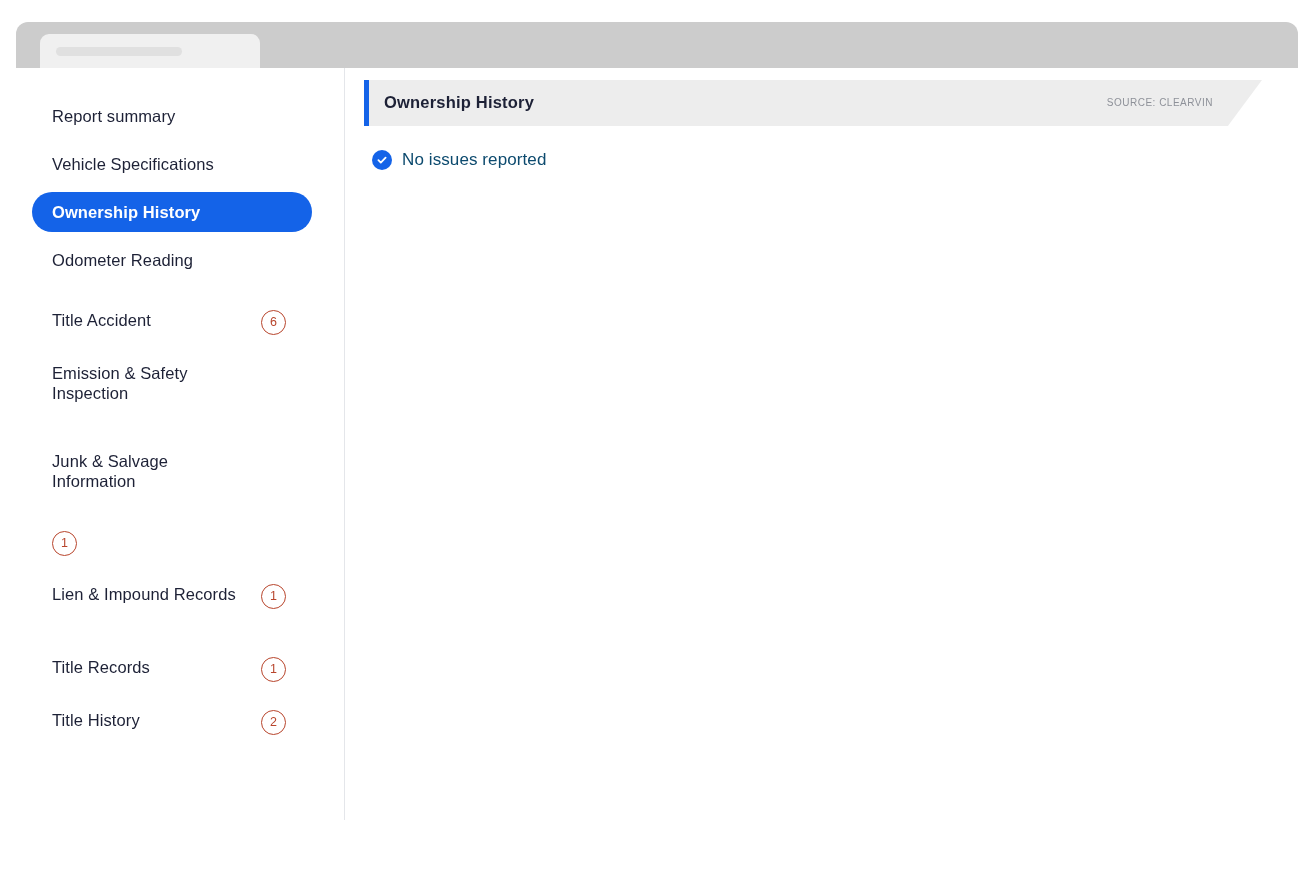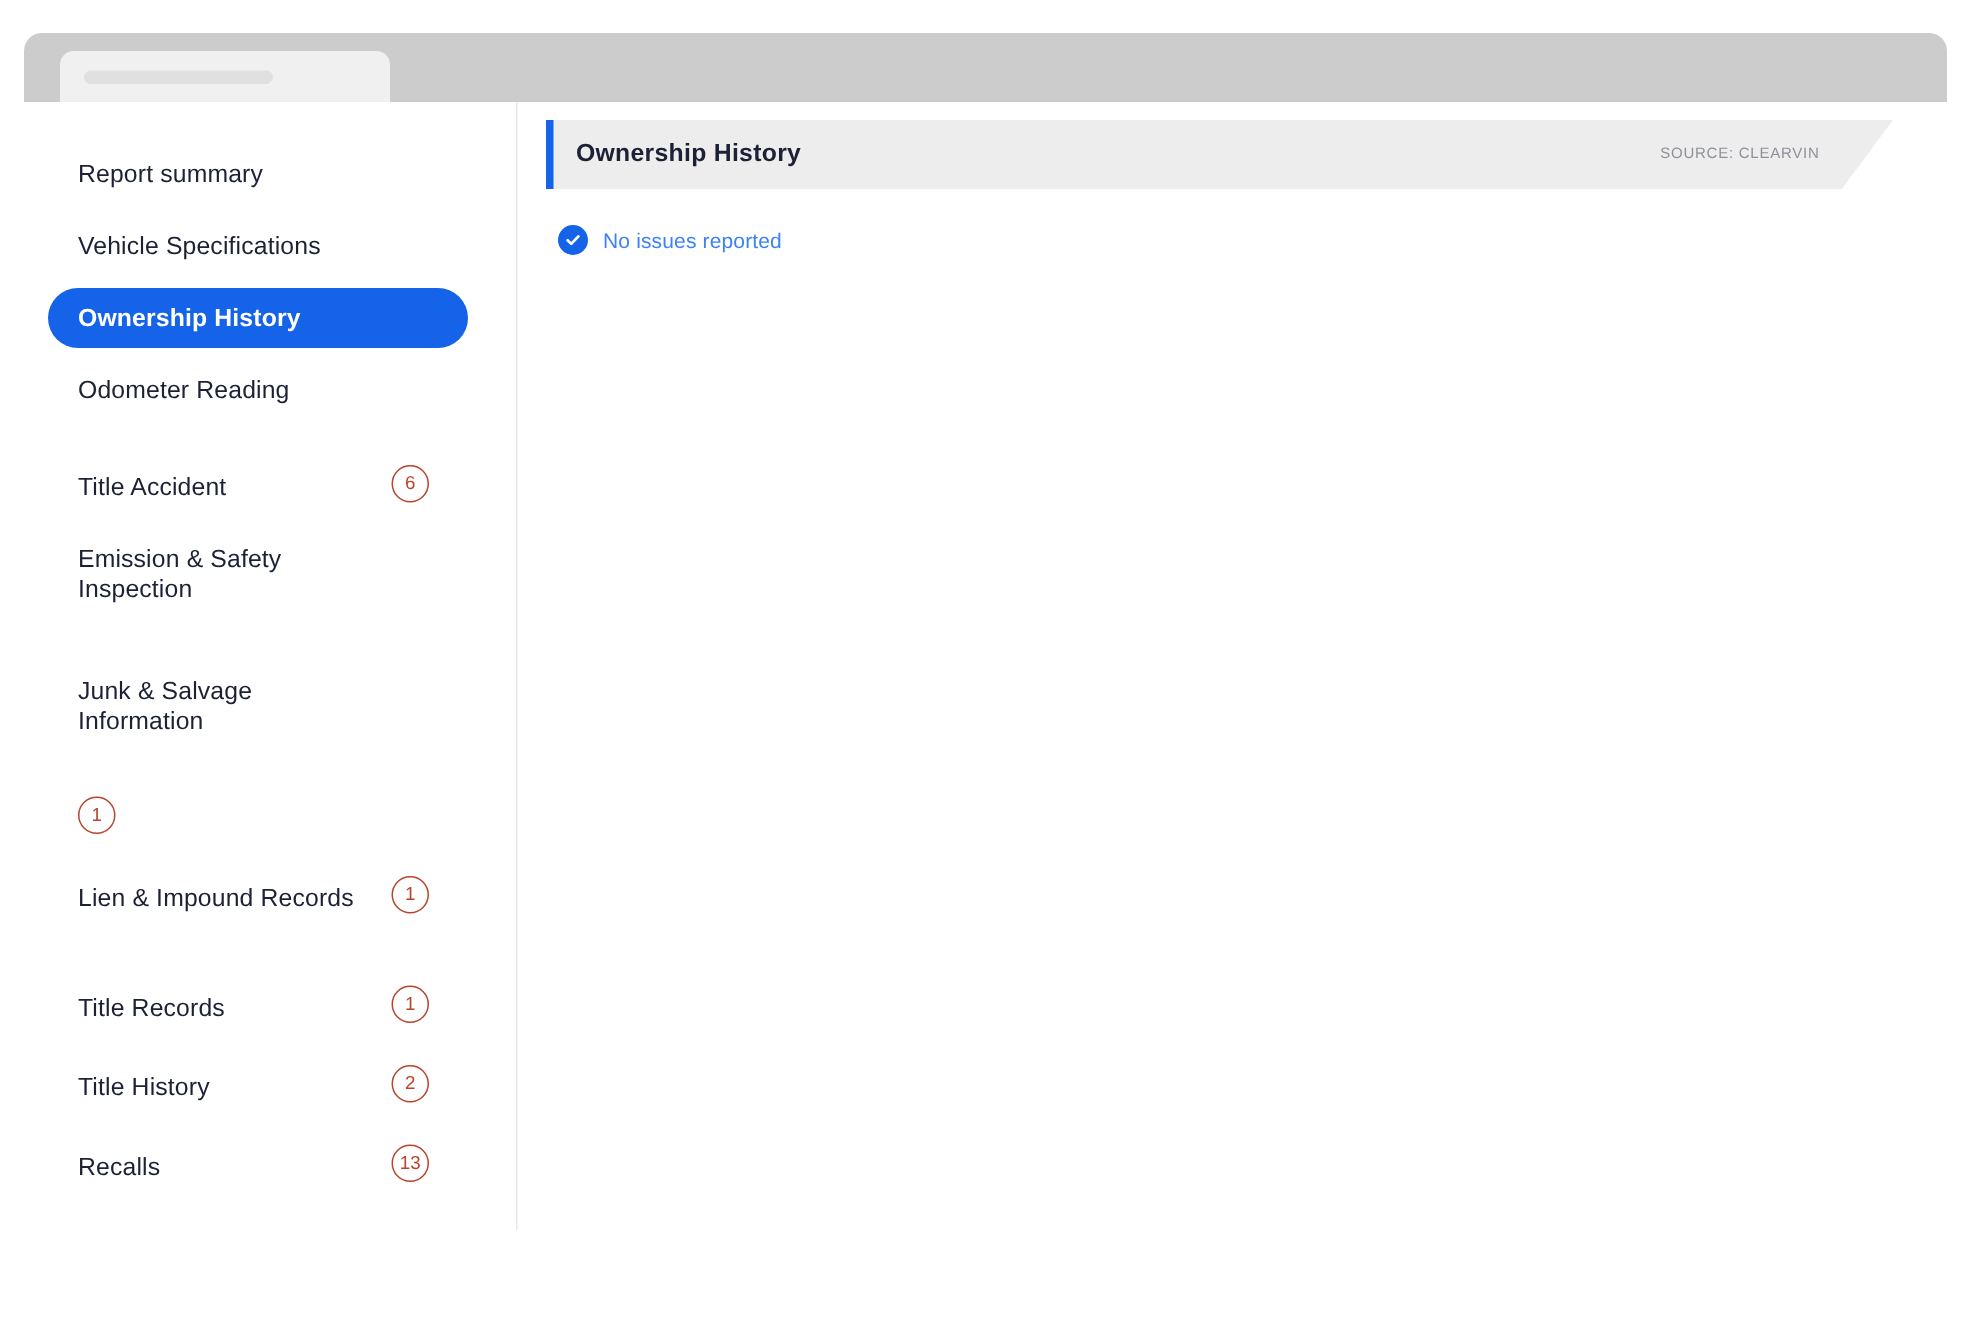--- a/index.html
+++ b/index.html
@@ -78,21 +78,21 @@
     left: 344px;
     top: 0;
     width: 1px;
     height: 752px;
     background: #e4e6ea;
   }
 
   .nav-item {
     position: relative;
     display: flex;
-    align-items: flex-end;
+    align-items: flex-start;
     justify-content: space-between;
     margin: 0 32px 0 32px;
     padding: 10px 20px;
     border-radius: 26px;
     cursor: pointer;
   }
 
   .nav-item .nav-label {
     font-size: 16.5px;
     line-height: 20px;
@@ -197,22 +197,22 @@
     border-radius: 50%;
     background: #1463e8;
     display: flex;
     align-items: center;
     justify-content: center;
   }
 
   .check-circle svg { display: block; }
 
   .status-text {
-    font-size: 14px;
-    color: #3b82f6;
+    font-size: 17px;
+    color: #0c4a6e;
     letter-spacing: 0.1px;
   }
 </style>
 </head>
 <body>
 
 <div class="page">
 
   <div class="browser-chrome">
     <div class="browser-tab">
@@ -266,24 +266,20 @@
         <div class="nav-item">
           <span class="nav-label">Title Records</span>
           <span class="badge">1</span>
         </div>
         <div class="nav-spacer-sm"></div>
         <div class="nav-item">
           <span class="nav-label">Title History</span>
           <span class="badge">2</span>
         </div>
         <div class="nav-spacer-sm"></div>
-        <div class="nav-item">
-          <span class="nav-label">Recalls</span>
-          <span class="badge">13</span>
-        </div>
         <div class="nav-spacer-sm"></div>
       </nav>
     <div class="sidebar-divider"></div>
 
     <main class="content">
 
       <div class="section-header">
         <div class="section-header-bg"></div>
         <div class="section-header-accent"></div>
         <div class="section-title">Ownership History</div>

